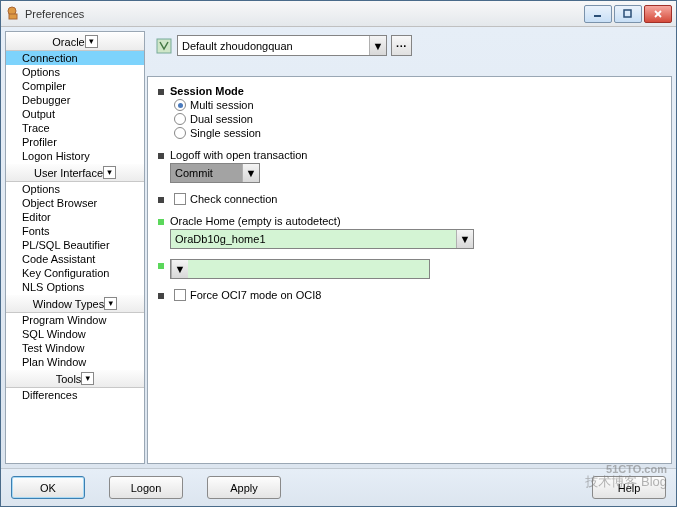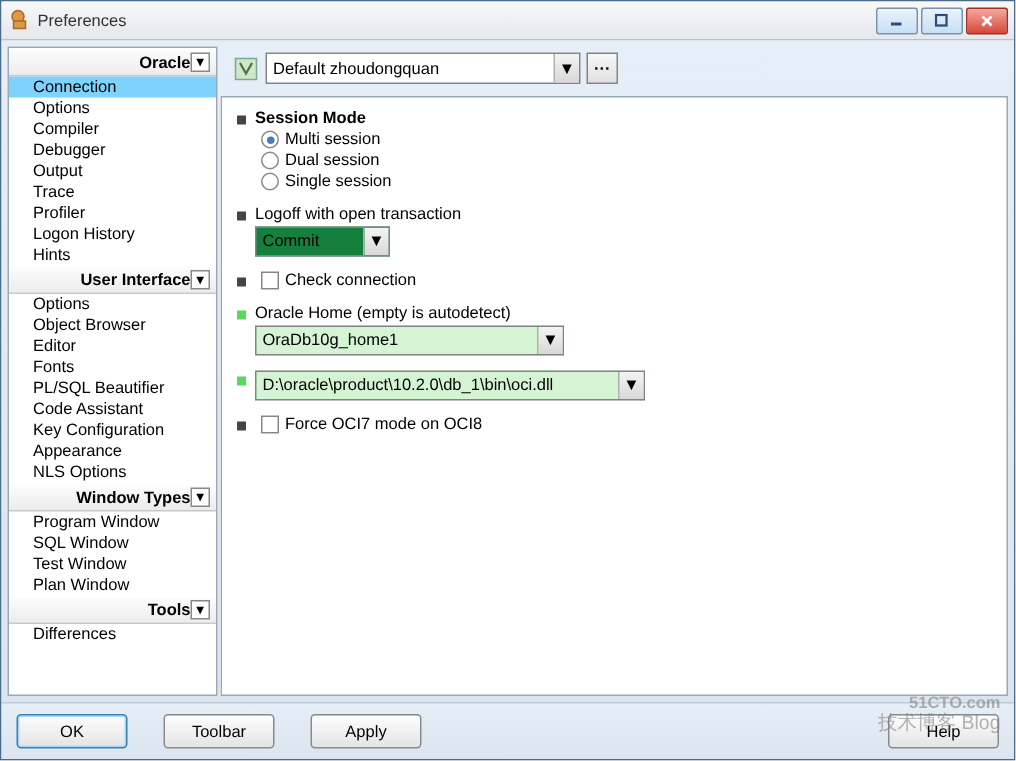--- a/index.html
+++ b/index.html
@@ -6,40 +6,40 @@
 body{background:#e8e8e8;width:677px;height:507px;overflow:hidden;position:relative}
 .window{width:677px;height:507px;background:#f0f0f0;border:1px solid #4a6b8a;display:flex;flex-direction:column}
 .titlebar{height:26px;background:linear-gradient(#f8f8f8,#e4e8ec);display:flex;align-items:center;padding:0 4px;border-bottom:1px solid #c0c0c0}
 .titlebar .icon{width:16px;height:16px;margin-right:4px;display:inline-flex;align-items:center;justify-content:center}
 .titlebar .title{flex:1;color:#333}
 .winbtns{display:flex;gap:2px}
 .winbtn{width:28px;height:18px;border:1px solid #7a92ab;border-radius:2px;display:flex;align-items:center;justify-content:center;background:linear-gradient(#eaf2fb,#c8dff6)}
 .winbtn.close{background:linear-gradient(#f6a79e,#d44a3a);border-color:#a03028}
 .body{flex:1;display:flex;padding:4px;gap:2px;background:linear-gradient(#e6eef7,#dce5ef);overflow:hidden}
 .sidebar{width:140px;background:#fff;border:1px solid #9aa7b4;overflow-y:auto;overflow-x:hidden}
-.cat{background:linear-gradient(#fdfdfd,#ececec);border-top:1px solid #fff;border-bottom:1px solid #c8c8c8;padding:2px 4px;font-weight:bold;display:flex;align-items:center;justify-content:flex-end}
+.cat{background:linear-gradient(#fdfdfd,#ececec);border-top:1px solid #fff;border-bottom:1px solid #c8c8c8;padding:2px 4px;font-weight:normal;display:flex;align-items:center;justify-content:center}
 .expand-btn{width:13px;height:13px;border:1px solid #888;background:#fff;display:flex;align-items:center;justify-content:center;font-size:9px;line-height:1}
 .item{padding:1px 4px 1px 16px;cursor:default}
 .item.sel{background:#7dd3fc}
-.main{flex:1;display:flex;flex-direction:column;gap:4px;overflow:hidden}
+.main{flex:1;display:flex;flex-direction:column;gap:16px;overflow:hidden}
 .toprow{display:flex;align-items:center;gap:4px;padding:4px 8px}
 .combo{display:flex;align-items:center;background:#fff;border:1px solid #848484;height:21px}
 .combo .txt{flex:1;padding:0 4px}
 .combo .arrow{width:17px;height:19px;background:linear-gradient(#f4f4f4,#d8d8d8);border-left:1px solid #b0b0b0;display:flex;align-items:center;justify-content:center}
 .sqbtn{width:21px;height:21px;border:1px solid #848484;background:linear-gradient(#f8f8f8,#e0e0e0);display:flex;align-items:center;justify-content:center;font-weight:bold}
 .panel{flex:1;background:#fff;border:1px solid #9aa7b4;padding:8px 10px;overflow:auto}
 .section{margin-bottom:10px;position:relative;padding-left:12px}
 .section::before{content:"";position:absolute;left:0;top:4px;width:6px;height:6px;background:#444}
 .section.green::before{background:#5bd75b}
 .section-title{font-weight:bold;margin-bottom:0}
 .radio-row,.check-row{display:flex;align-items:center;gap:4px;margin:2px 0 2px 4px}
 .radio{width:12px;height:12px;border:1px solid #888;border-radius:50%;display:flex;align-items:center;justify-content:center}
 .radio.checked::after{content:"";width:5px;height:5px;background:#4a7abc;border-radius:50%}
 .checkbox{width:12px;height:12px;border:1px solid #888;background:#fff}
-.smallcombo{display:flex;align-items:center;border:1px solid #848484;background:#15803d;height:20px;margin-top:2px}
+.smallcombo{display:flex;align-items:center;border:1px solid #848484;background:#a3a3a3;height:20px;margin-top:2px}
 .smallcombo.green{background:#d4f4d4}
 .smallcombo .txt{flex:1;padding:0 4px}
 .smallcombo .arrow{width:17px;height:18px;background:linear-gradient(#f4f4f4,#d8d8d8);border-left:1px solid #b0b0b0;display:flex;align-items:center;justify-content:center}
 .footer{height:38px;display:flex;align-items:center;padding:0 10px;gap:24px;background:linear-gradient(#e6eef7,#dce5ef);border-top:1px solid #c0c8d0}
 .btn{width:74px;height:23px;border:1px solid #8a8a8a;background:linear-gradient(#fdfdfd,#e4e4e4);display:flex;align-items:center;justify-content:center;border-radius:3px}
 .btn.primary{border:1px solid #3c7fb1;box-shadow:0 0 0 1px #a7d9f5 inset}
 .spacer{flex:1}
 .watermark{position:absolute;right:10px;bottom:19px;color:rgba(120,120,120,0.55);font-size:22px;font-family:Arial;font-weight:bold;text-align:right;pointer-events:none;line-height:1}
 .watermark .sub{font-size:13px;font-weight:normal}
 svg{display:block}
@@ -83,33 +83,31 @@
           <span class="expand-btn">▾</span>
         </div>
       <div class="item sel">Connection</div>
       <div class="item">Options</div>
       <div class="item">Compiler</div>
       <div class="item">Debugger</div>
       <div class="item">Output</div>
       <div class="item">Trace</div>
       <div class="item">Profiler</div>
       <div class="item">Logon History</div>
-      <div class="item">Hints</div>
       <div class="cat">
           <span>User Interface</span>
           <span class="expand-btn">▾</span>
         </div>
       <div class="item">Options</div>
       <div class="item">Object Browser</div>
       <div class="item">Editor</div>
       <div class="item">Fonts</div>
       <div class="item">PL/SQL Beautifier</div>
       <div class="item">Code Assistant</div>
       <div class="item">Key Configuration</div>
-      <div class="item">Appearance</div>
       <div class="item">NLS Options</div>
       <div class="cat">
           <span>Window Types</span>
           <span class="expand-btn">▾</span>
         </div>
       <div class="item">Program Window</div>
       <div class="item">SQL Window</div>
       <div class="item">Test Window</div>
       <div class="item">Plan Window</div>
       <div class="cat">
@@ -161,46 +159,45 @@
 
         <div class="section">
           <div class="check-row">
               <span class="checkbox"></span>
               <span>Check connection</span>
             </div>
         </div>
 
         <div class="section green">
           <div>Oracle Home (empty is autodetect)</div>
-          <div class="smallcombo green" style="width:206px">
+          <div class="smallcombo green" style="width:304px">
               <span class="txt">OraDb10g_home1</span>
               <span class="arrow">▼</span>
             </div>
         </div>
 
         <div class="section green">
           <div class="smallcombo green" style="width:260px">
-              <span class="txt">D:\oracle\product\10.2.0\db_1\bin\oci.dll</span>
               <span class="arrow">▼</span>
             </div>
         </div>
 
         <div class="section">
           <div class="check-row">
               <span class="checkbox"></span>
               <span>Force OCI7 mode on OCI8</span>
             </div>
         </div>
       </div>
     </div>
   </div>
 
   <div class="footer">
     <div class="btn primary">OK</div>
-    <div class="btn">Toolbar</div>
+    <div class="btn">Logon</div>
     <div class="btn">Apply</div>
     <div class="spacer"></div>
     <div class="btn">Help</div>
   </div>
 </div>
 
 <div class="watermark">
   <div>51CTO.com</div>
   <div class="sub">技术博客  Blog</div>
 </div>

